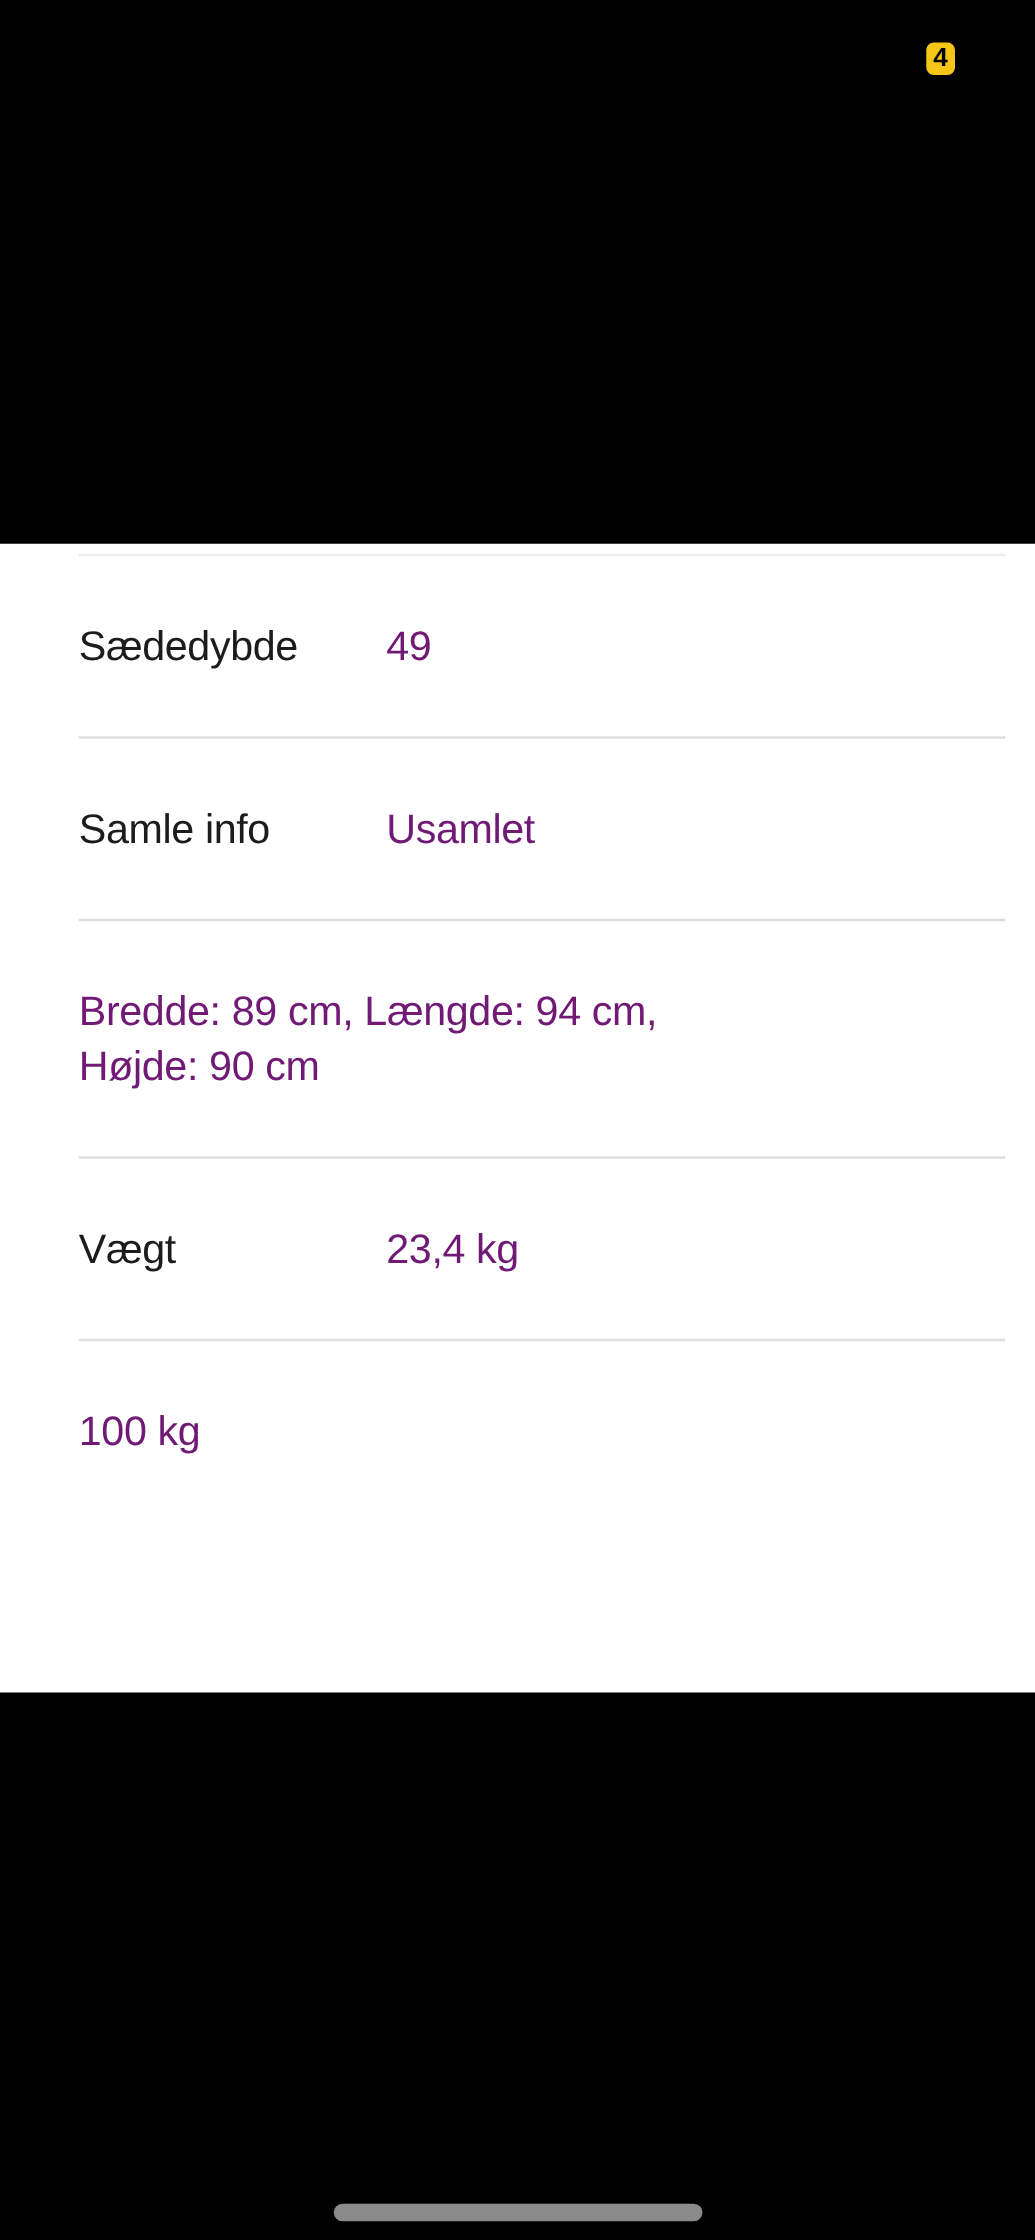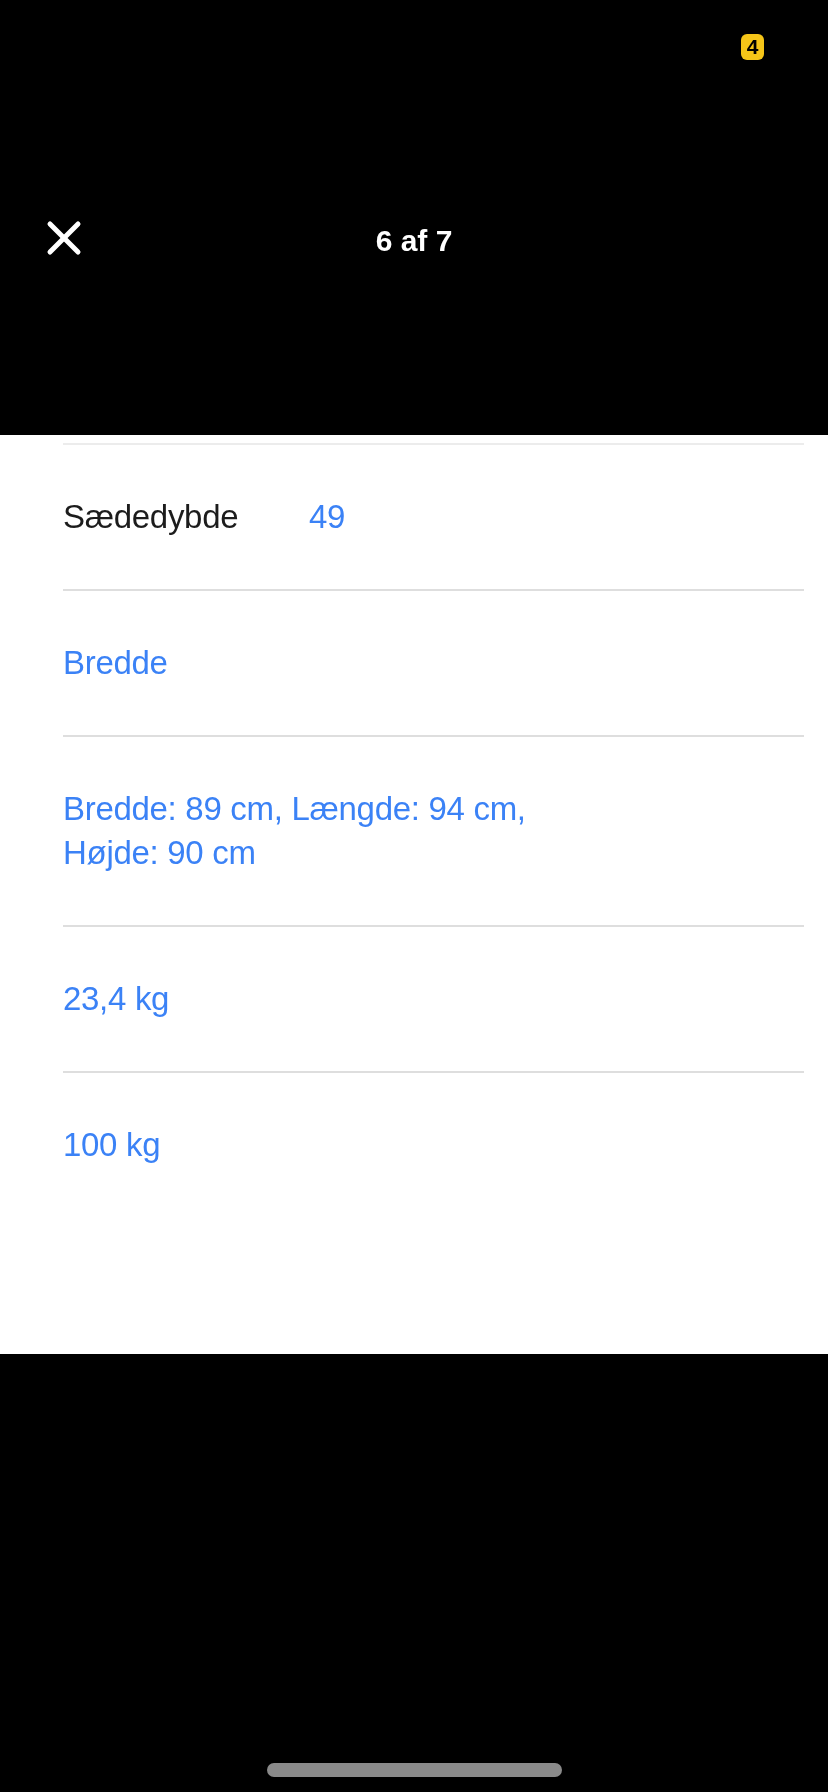--- a/index.html
+++ b/index.html
@@ -83,21 +83,21 @@
     flex: 0 0 246px;
     white-space: pre;
     color: #1c1c1c;
     font-size: 33px;
     line-height: 44px;
     letter-spacing: -0.3px;
   }
   .spec-value {
     flex: 1 1 auto;
     white-space: pre;
-    color: #3b82f6;
+    color: #701a75;
     font-size: 33px;
     line-height: 44px;
     letter-spacing: -0.3px;
   }
 
   
   .home-indicator {
     position: absolute;
     left: 267px;
     top: 1763px;
@@ -108,51 +108,42 @@
     cursor: grab;
   }
 </style>
 </head>
 <body>
 
 <div id="phone">
 
   <div class="app-badge">4</div>
 
-  <div class="gallery-header">
-    <button class="close-btn">
-      <span>
-        <svg width="40" height="42" viewBox="0 0 40 42">
-          <line x1="6" y1="7" x2="34" y2="35" stroke="#ffffff" stroke-width="5" stroke-linecap="round"></line>
-          <line x1="34" y1="7" x2="6" y2="35" stroke="#ffffff" stroke-width="5" stroke-linecap="round"></line>
-        </svg>
-      </span>
-    </button>
-    <div class="gallery-title">6 af 7</div>
-  </div>
 
   <div class="spec-sheet">
     <div class="spec-table">
 
       <div class="spec-row">
         <div class="spec-label">Sædedybde</div>
         <div class="spec-value">49</div>
       </div>
 
 
       <div class="spec-row">
-        <div class="spec-value">Bredde</div>
+        <div class="spec-label">Samle info</div>
+        <div class="spec-value">Usamlet</div>
       </div>
 
       <div class="spec-row">
         <div class="spec-value">Bredde: 89 cm, Længde: 94 cm,
 Højde: 90 cm</div>
       </div>
 
       <div class="spec-row">
+        <div class="spec-label">Vægt</div>
         <div class="spec-value">23,4 kg</div>
       </div>
 
       <div class="spec-row">
         <div class="spec-value">100 kg</div>
       </div>
 
     </div>
   </div>
 

